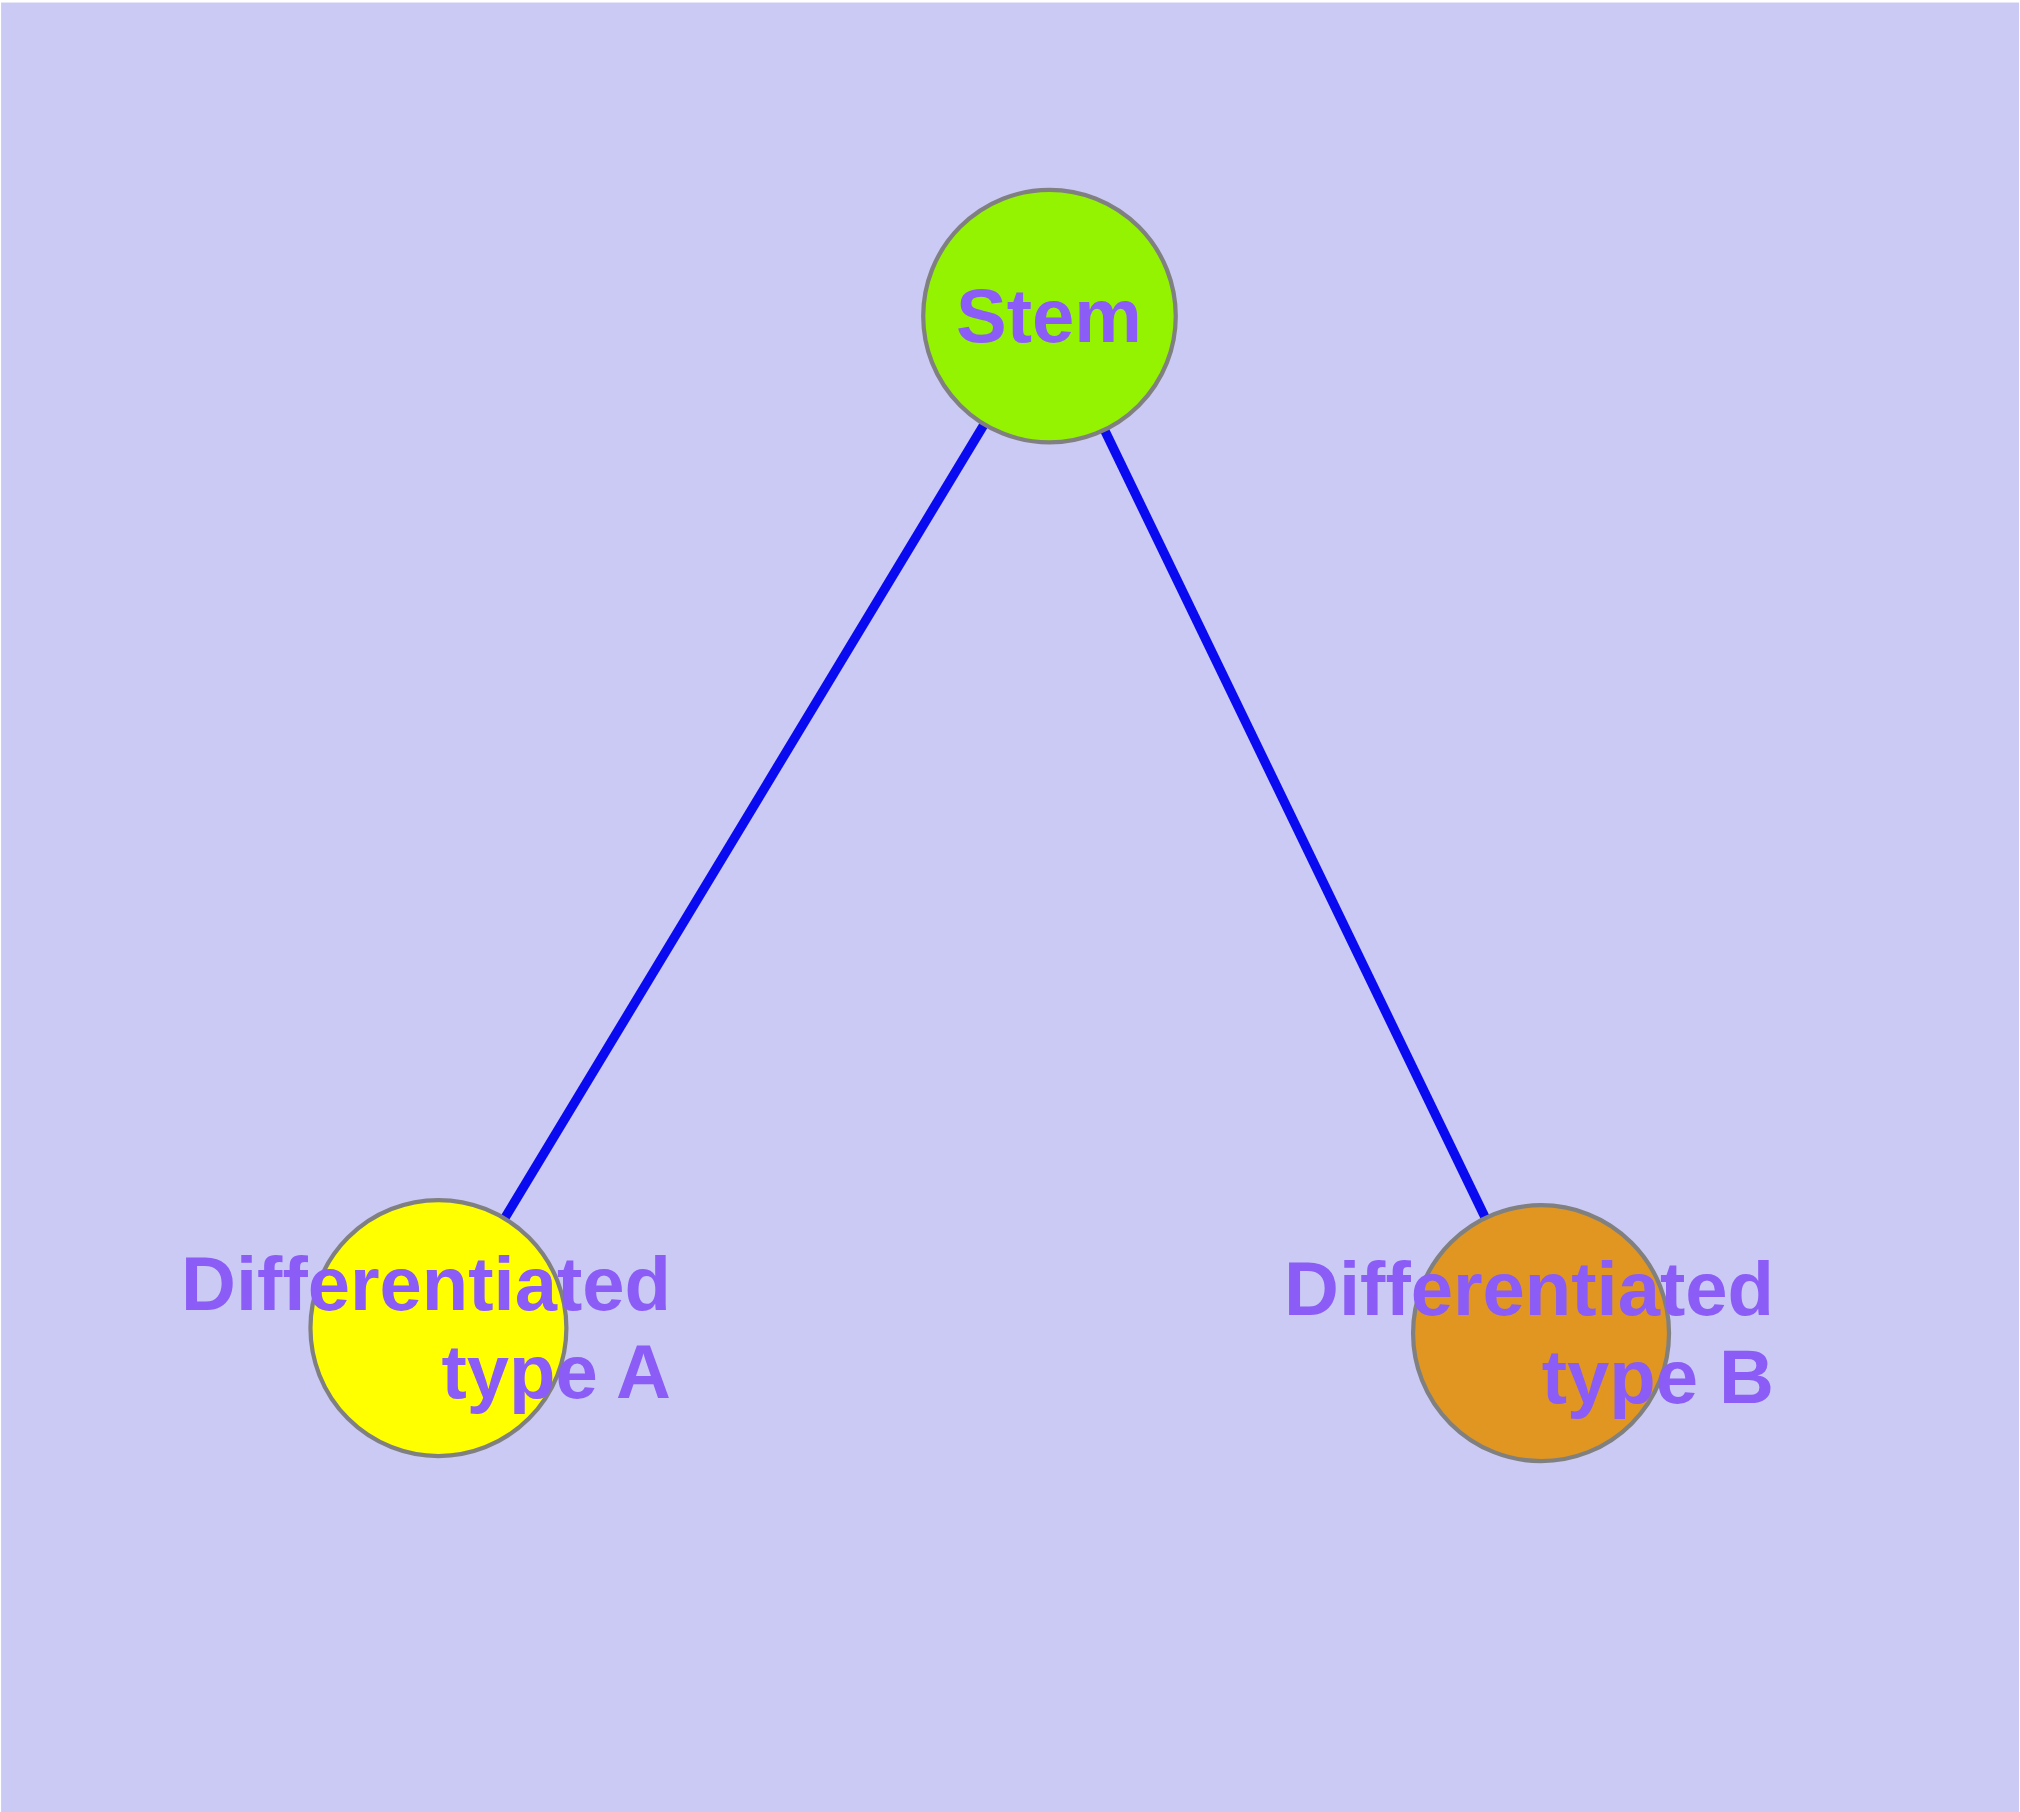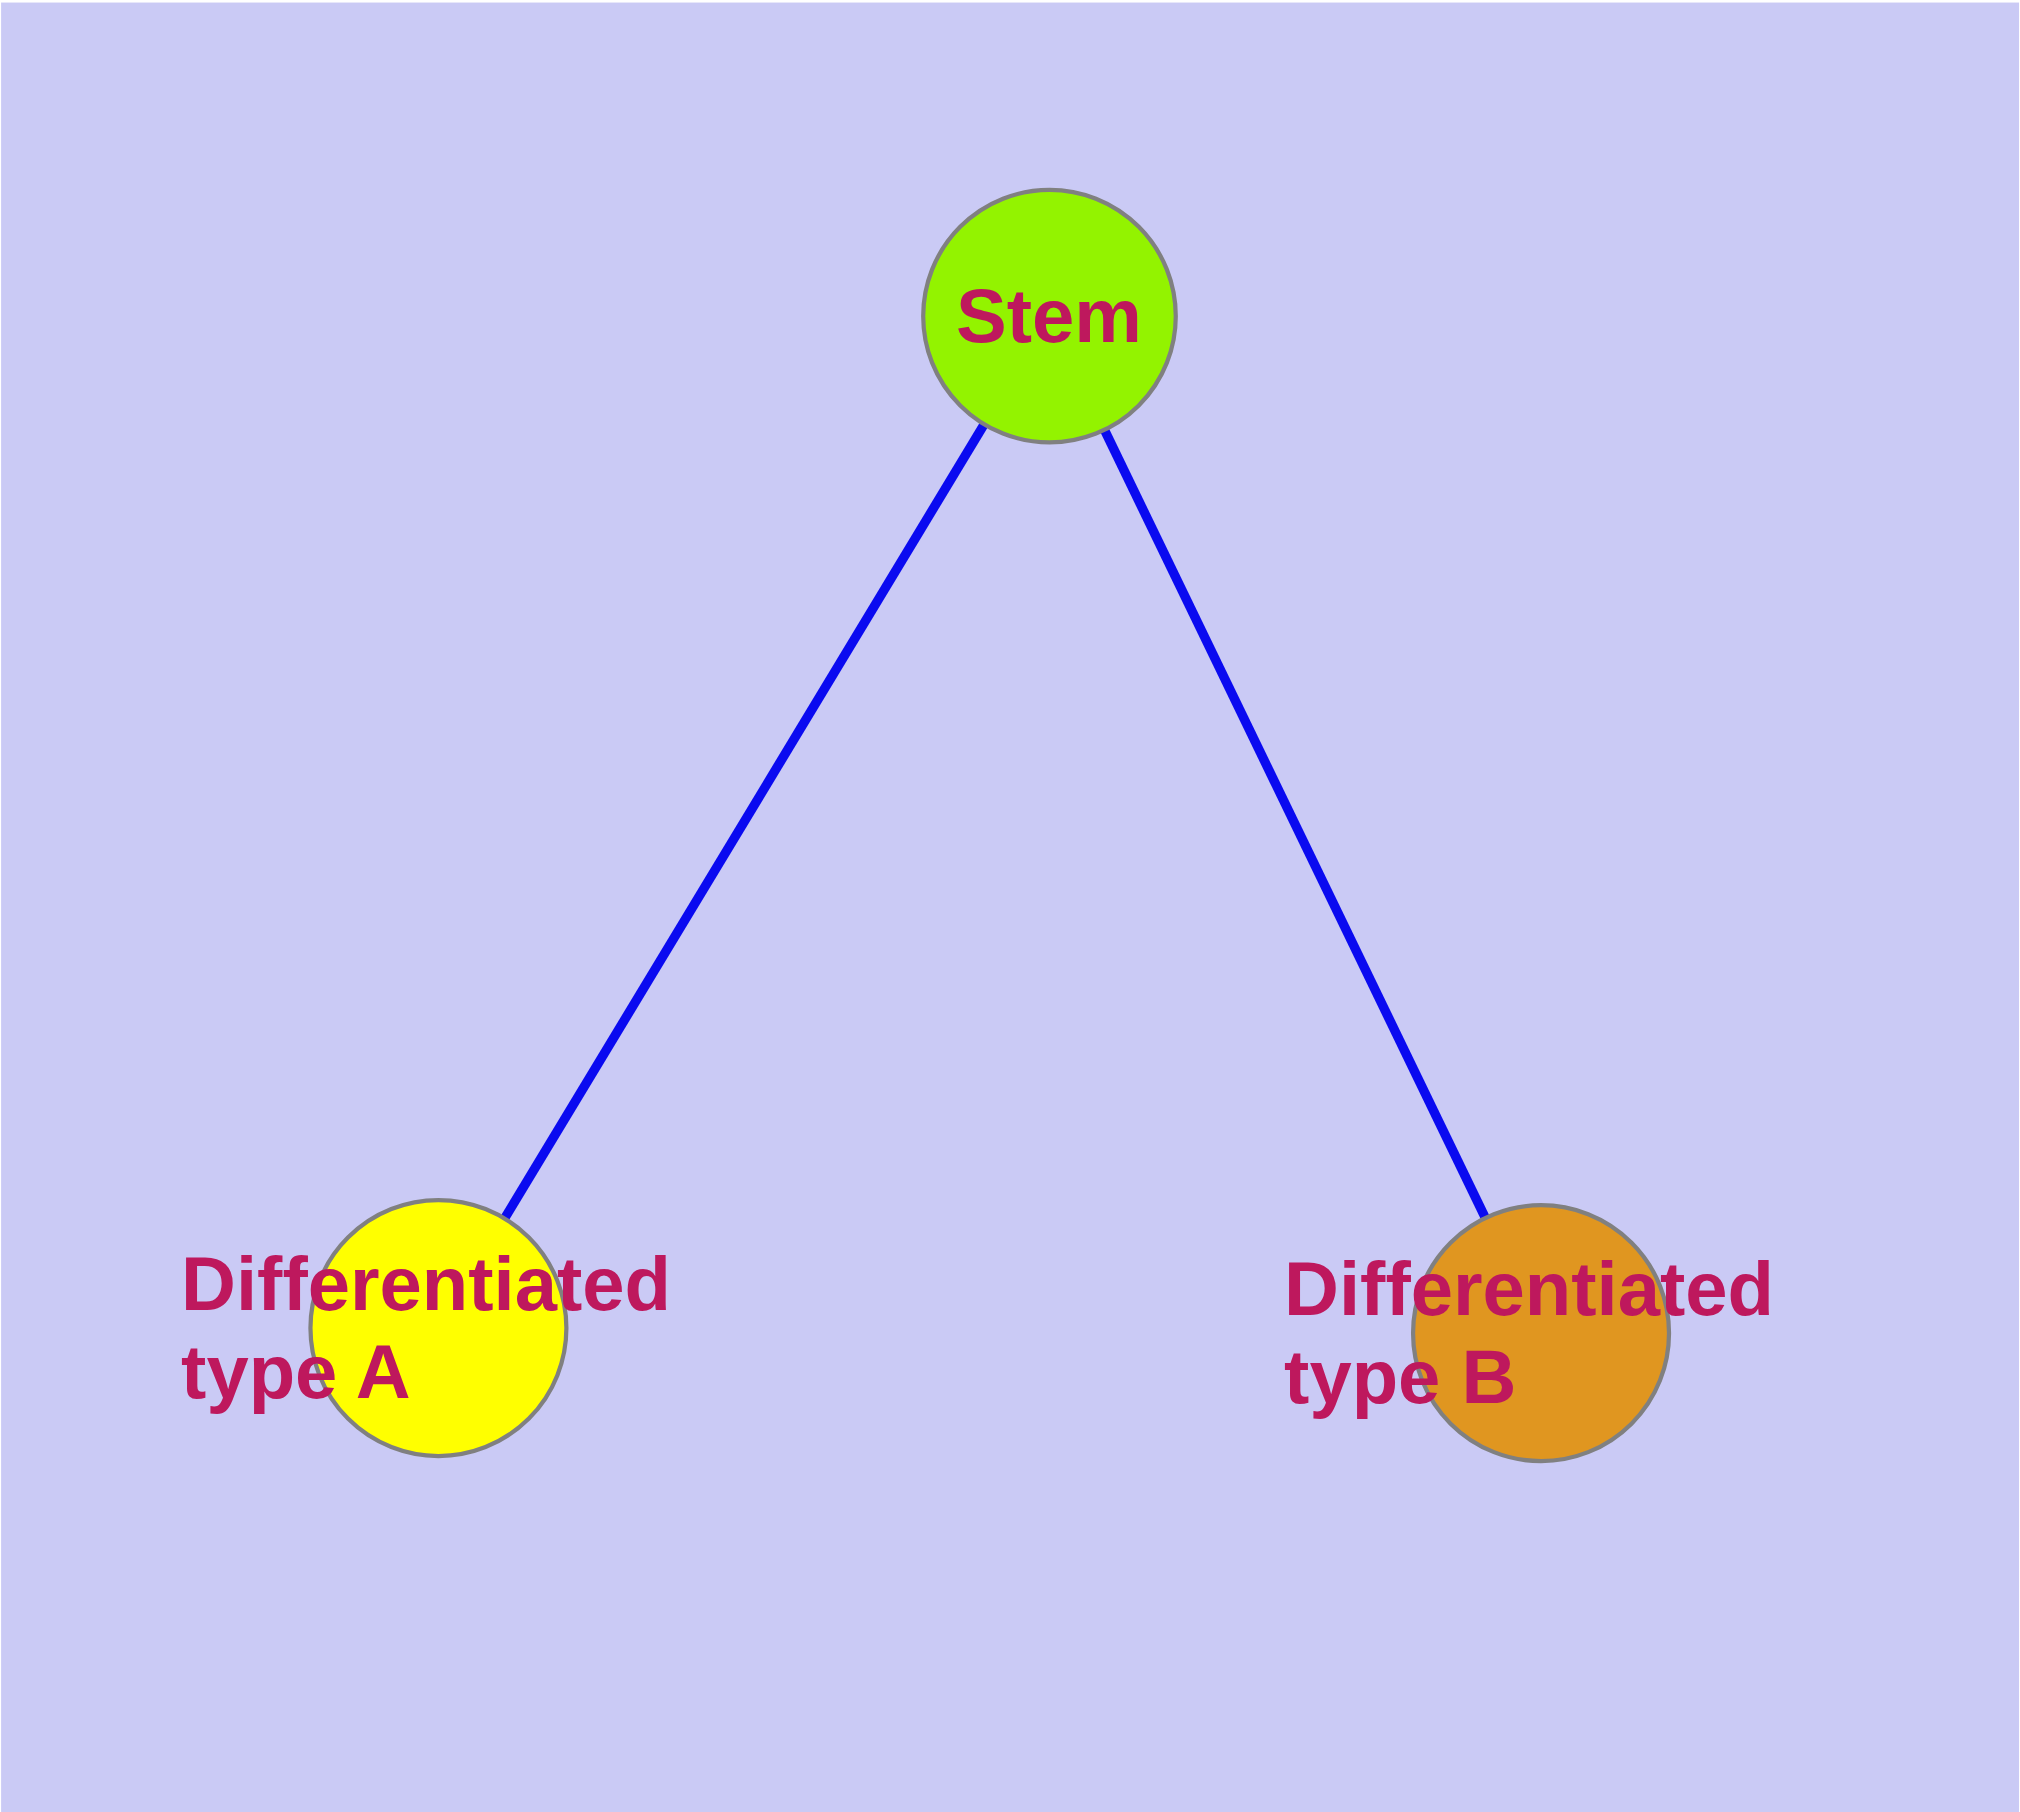--- a/index.html
+++ b/index.html
@@ -18,22 +18,22 @@
     top: 0;
     display: block;
   }
   .node-label {
     position: absolute;
     transform: translate(-50%, -50%);
     font-family: "Liberation Sans", sans-serif;
     font-weight: bold;
     font-size: 76px;
     line-height: 88px;
-    color: #be185d;
-    text-align: left;
+    color: #8b5cf6;
+    text-align: right;
     white-space: pre-line;
     pointer-events: none;
   }
 </style>
 </head>
 <body>
 
 <div class="stage" style="width: 2021px; height: 1812px; background: rgb(255, 255, 255);">
   <svg id="graph-svg" xmlns="http://www.w3.org/2000/svg" viewBox="0 0 2384 2138" width="2021" height="1812">
       <rect x="1" y="3" width="2381" height="2135" fill="#cacaf5"></rect>

